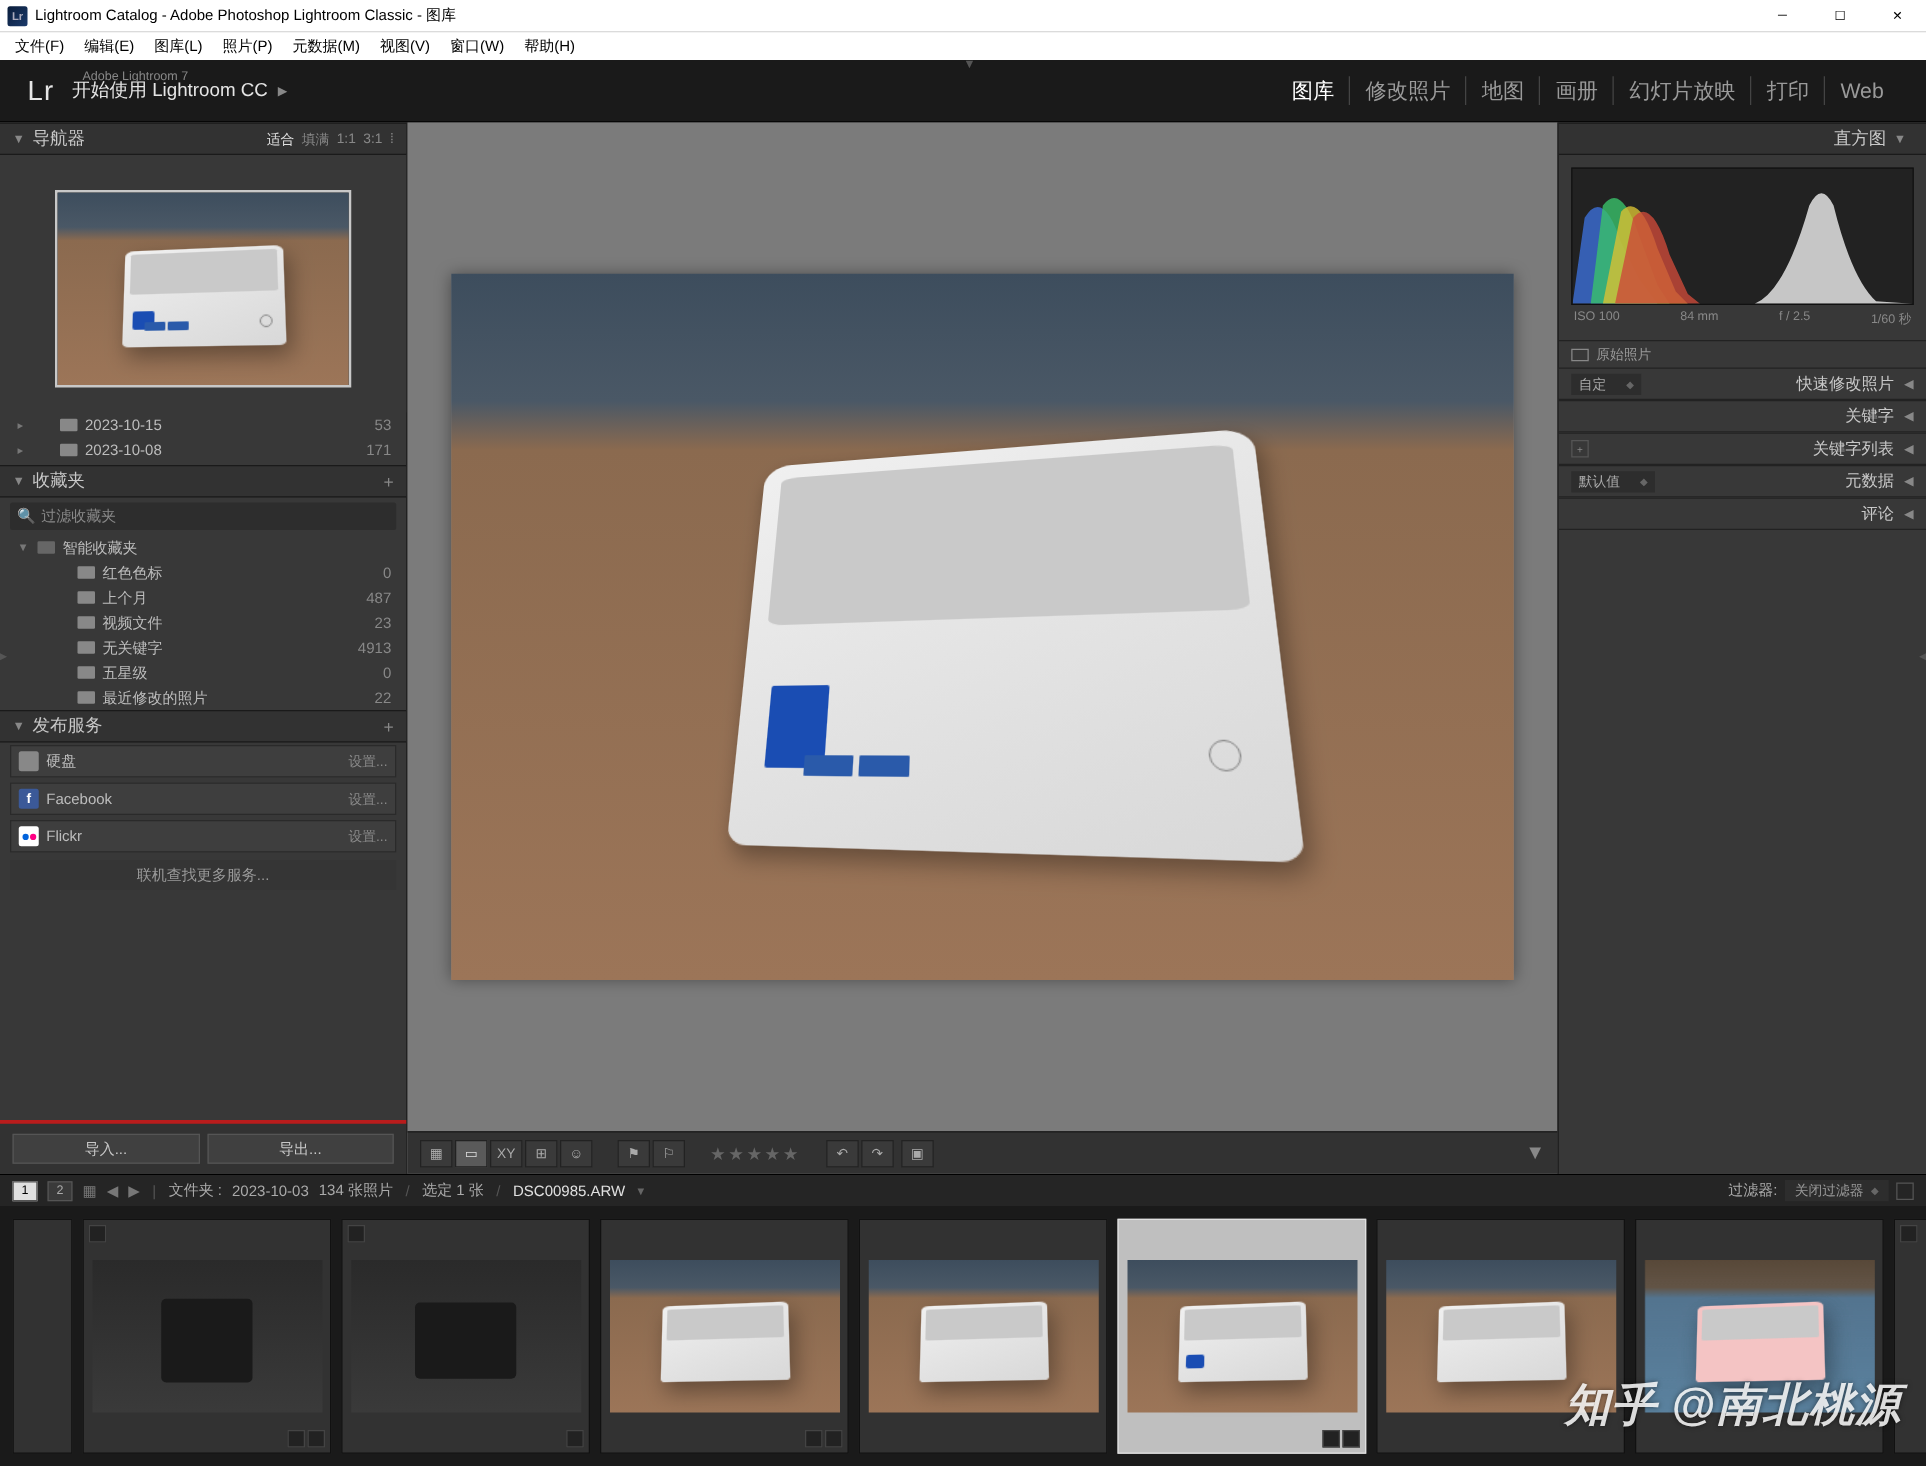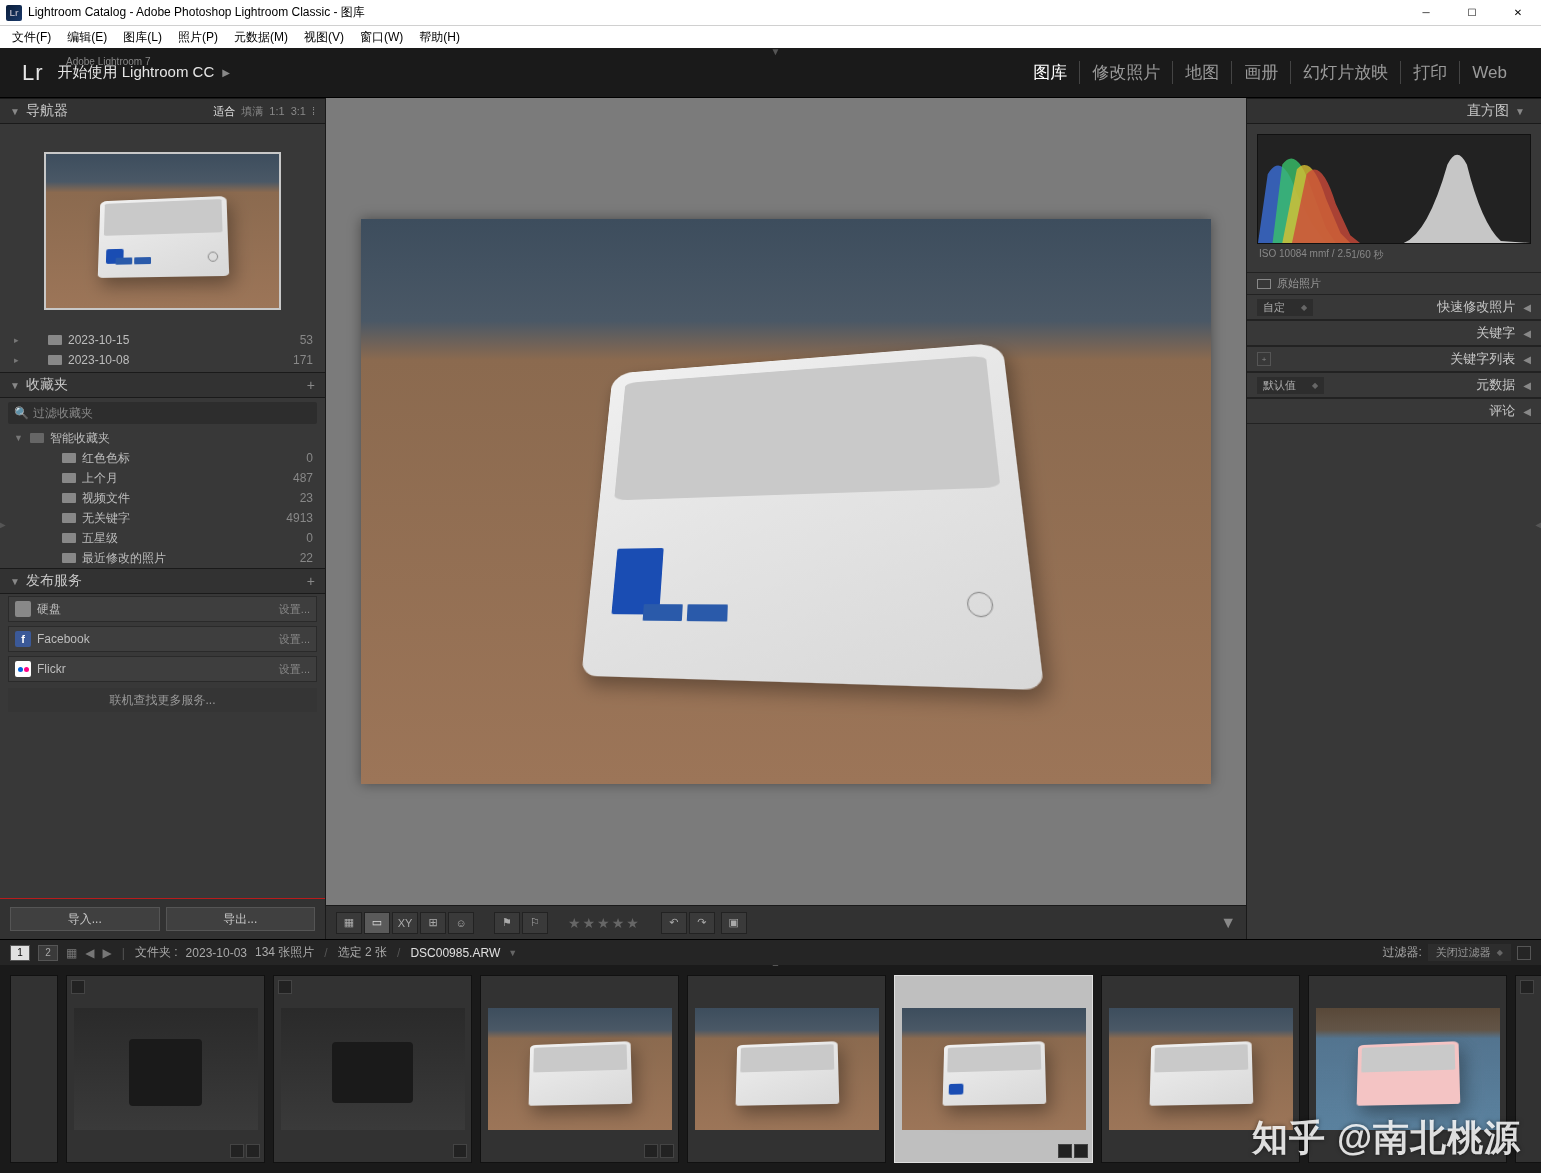--- a/index.html
+++ b/index.html
@@ -70,21 +70,21 @@
 .filter-row { height:22px; background:#2d2d2d; margin:4px 8px; border-radius:2px; display:flex; align-items:center; padding:0 6px; color:#888; font-size:12px; }
 .filter-row .mag { margin-right:4px; }
 
 
 .pub-row { height:26px; background:#3e3e3e; margin:2px 8px; display:flex; align-items:center; padding:0 6px; font-size:12px; color:#bdbdbd; border:1px solid #2a2a2a; }
 .pub-row .picon { width:16px; height:16px; margin-right:6px; border-radius:2px; }
 .pub-row .set { margin-left:auto; color:#888; font-size:11px; }
 .pub-more { height:24px; margin:4px 8px; display:flex; align-items:center; justify-content:center; font-size:12px; color:#999; background:#353535;}
 
 
-.left-btns { display:flex; gap:6px; padding:8px 10px; background:#323232; border-top:1px solid #b91c1c; }
+.left-btns { display:flex; gap:6px; padding:8px 10px; background:#323232; border-top:3px solid #b91c1c; }
 .left-btn { flex:1; height:24px; background:#404040; border:1px solid #555; color:#c8c8c8; font-size:12px; display:flex; align-items:center; justify-content:center; }
 
 
 .center { flex:1; display:flex; flex-direction:column; background:#7b7b7b; }
 .center-view { flex:1; display:flex; align-items:center; justify-content:center; padding:40px 20px; position:relative; }
 .big-photo { width:850px; height:565px; box-shadow:0 0 12px rgba(0,0,0,.4); }
 .big-photo .pc-body { left:26%; top:22%; width:50%; height:58%; }
 .big-photo .pc-port { width:44px; height:16px; }
 .big-photo .pc-badge { width:12%; height:20%; }
 .big-photo .pc-pwr { width:22px; height:22px; }
@@ -95,21 +95,21 @@
 .tb-btn { width:26px; height:22px; background:#3a3a3a; border:1px solid #222; display:flex; align-items:center; justify-content:center; color:#aaa; font-size:11px; }
 .tb-btn.active { background:#5a5a5a; color:#ddd; }
 .tb-sep { width:8px; }
 .stars { color:#666; font-size:14px; letter-spacing:2px; }
 .tb-drop { margin-left:auto; color:#888; }
 
 
 .histo-wrap { padding:10px; }
 .histo { height:110px; background:#222; border:1px solid #111; position:relative; overflow:hidden; }
 .histo svg { width:100%; height:100%; }
-.histo-meta { display:flex; font-size:10px; color:#888; padding:4px 2px 0; }
+.histo-meta { display:flex; justify-content:space-between; font-size:10px; color:#888; padding:4px 2px 0; }
 .raw-row { height:22px; display:flex; align-items:center; padding:0 10px; font-size:11px; color:#999; border-top:1px solid #222;}
 .raw-row .rect { width:14px; height:10px; border:1px solid #888; margin-right:6px; }
 .accordion { height:26px; background:#383838; border-top:1px solid #222; border-bottom:1px solid #222; display:flex; align-items:center; padding:0 10px; font-size:13px; color:#c8c8c8; }
 .accordion .drop { width:14px; height:14px; border:1px solid #555; margin-right:auto; display:flex; align-items:center; justify-content:center; font-size:8px; color:#888; }
 .accordion .lbl { margin-left:8px; }
 .accordion .tri { margin-left:8px; color:#888; font-size:10px; }
 .accordion .pre { font-size:11px; color:#aaa; margin-right:auto; padding:1px 6px; background:#2d2d2d; display:flex; align-items:center; gap:16px;}
 .accordion .pre .dd { font-size:8px; color:#666;}
 .sync-bar { height:34px; background:#323232; border-top:1px solid #1a1a1a; display:flex; align-items:center; padding:0 8px; gap:6px; }
 .sync-sq { width:22px; height:22px; background:#3a3a3a; border:1px solid #222; }
@@ -130,21 +130,21 @@
 .filmstrip { height:208px; background:#1a1a1a; display:flex; align-items:center; padding:8px 10px; gap:8px; overflow:hidden; position:relative; }
 .fthumb { width:199px; height:188px; background:#323232; border:1px solid #111; display:flex; align-items:center; justify-content:center; position:relative; flex-shrink:0; }
 .fthumb.partial-left { width:48px; }
 .fthumb.partial-right { width:78px; }
 .fthumb .inner { width:184px; height:122px; }
 .fthumb.selected { background:#bfbfbf; border:1px solid #e0e0e0; }
 .fthumb .badges { position:absolute; right:4px; bottom:4px; display:flex; gap:2px; }
 .fthumb .badge { width:14px; height:14px; background:#222; border:1px solid #444; }
 .fthumb .badge-tl { position:absolute; left:4px; top:4px; width:14px; height:14px; background:#222; border:1px solid #444; }
 
-.watermark { position:absolute; right:20px; bottom:10px; font-size:36px; color:rgba(255,255,255,.85); font-weight:bold; letter-spacing:1px; z-index:10; text-shadow:0 0 4px rgba(0,0,0,.5); }
+.watermark { position:absolute; right:20px; bottom:24px; font-size:36px; color:rgba(255,255,255,.85); font-weight:bold; font-style:italic; letter-spacing:1px; z-index:10; text-shadow:0 0 4px rgba(0,0,0,.5); }
 
 .scrollable { overflow-y:auto; }
 .scrollable::-webkit-scrollbar { width:10px; }
 .scrollable::-webkit-scrollbar-track { background:#2a2a2a; }
 .scrollable::-webkit-scrollbar-thumb { background:#555; }
 </style>
 </head>
 <body>
 
 <div class="titlebar">
@@ -418,21 +418,21 @@
     <div class="pg active">1</div>
     <div class="pg">2</div>
     <span class="navarr">▦</span>
     <span class="navarr">◀</span>
     <span class="navarr">▶</span>
     <span class="sep">|</span>
     <span>文件夹 :</span>
     <span>2023-10-03</span>
     <span>134 张照片</span>
     <span class="sep">/</span>
-    <span>选定 2 张</span>
+    <span>选定 1 张</span>
     <span class="sep">/</span>
     <span class="fn">DSC00985.ARW</span>
     <span style="color:#666;font-size:9px">▼</span>
     <div class="flt">
       <span>过滤器:</span>
       <span class="flt-box">
           <span>关闭过滤器</span>
           <span style="font-size:8px;color:#666">◆</span>
         </span>
       <span class="lock"></span>

